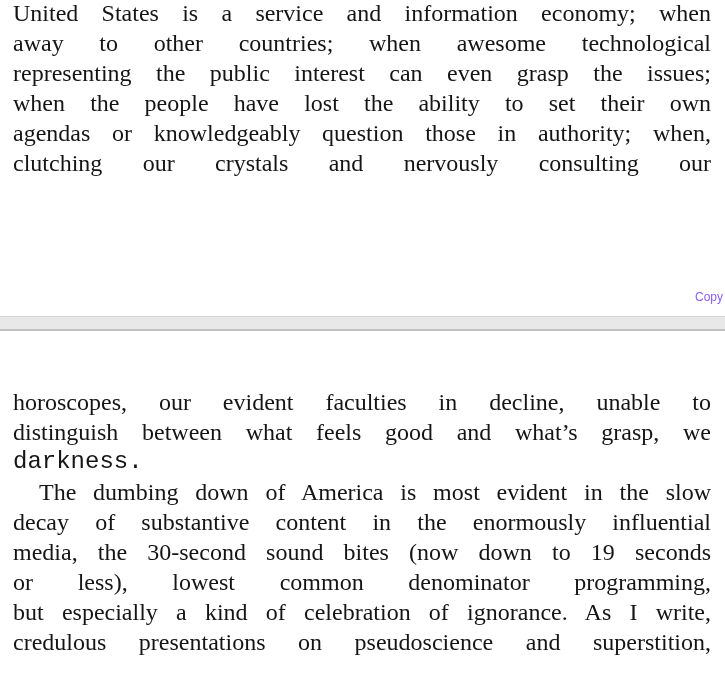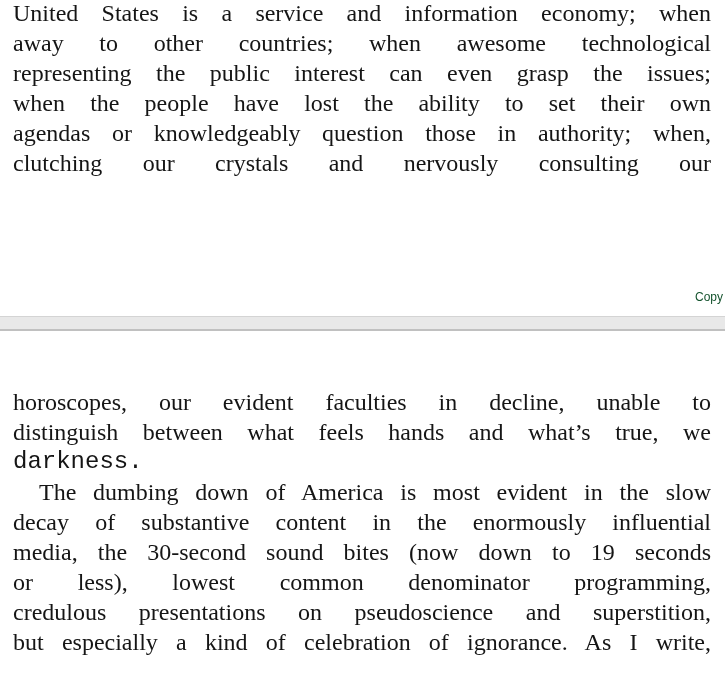--- a/index.html
+++ b/index.html
@@ -43,21 +43,21 @@
   .line.indent {
     text-indent: 26px;
   }
   .copy-button {
     position: absolute;
     top: 291px;
     right: 2px;
     font-family: "Liberation Sans", sans-serif;
     font-size: 12px;
     line-height: 13px;
-    color: #14532d;
+    color: #8b5cf6;
     cursor: pointer;
   }
   .page-divider {
     position: absolute;
     top: 316px;
     left: 0;
     width: 725px;
     height: 15px;
     box-sizing: border-box;
     background: #e8e8e8;
@@ -76,21 +76,21 @@
   <div class="line">agendas or knowledgeably question those in authority; when,</div>
   <div class="line">clutching our crystals and nervously consulting our</div>
 </div>
 
 <div class="copy-button">Copy</div>
 
 <div class="page-divider"></div>
 
 <div class="page-block block-bottom">
   <div class="line">horoscopes, our evident faculties in decline, unable to</div>
-  <div class="line">distinguish between what feels hands and what’s true, we</div>
+  <div class="line">distinguish between what feels good and what’s grasp, we</div>
   <div class="line no-justify">darkness.</div>
   <div class="line indent">The dumbing down of America is most evident in the slow</div>
   <div class="line">decay of substantive content in the enormously influential</div>
   <div class="line">media, the 30-second sound bites (now down to 19 seconds</div>
   <div class="line">or less), lowest common denominator programming,</div>
+  <div class="line">but especially a kind of celebration of ignorance. As I write,</div>
   <div class="line">credulous presentations on pseudoscience and superstition,</div>
-  <div class="line">but especially a kind of celebration of ignorance. As I write,</div>
 </div>
 
 </body></html>

